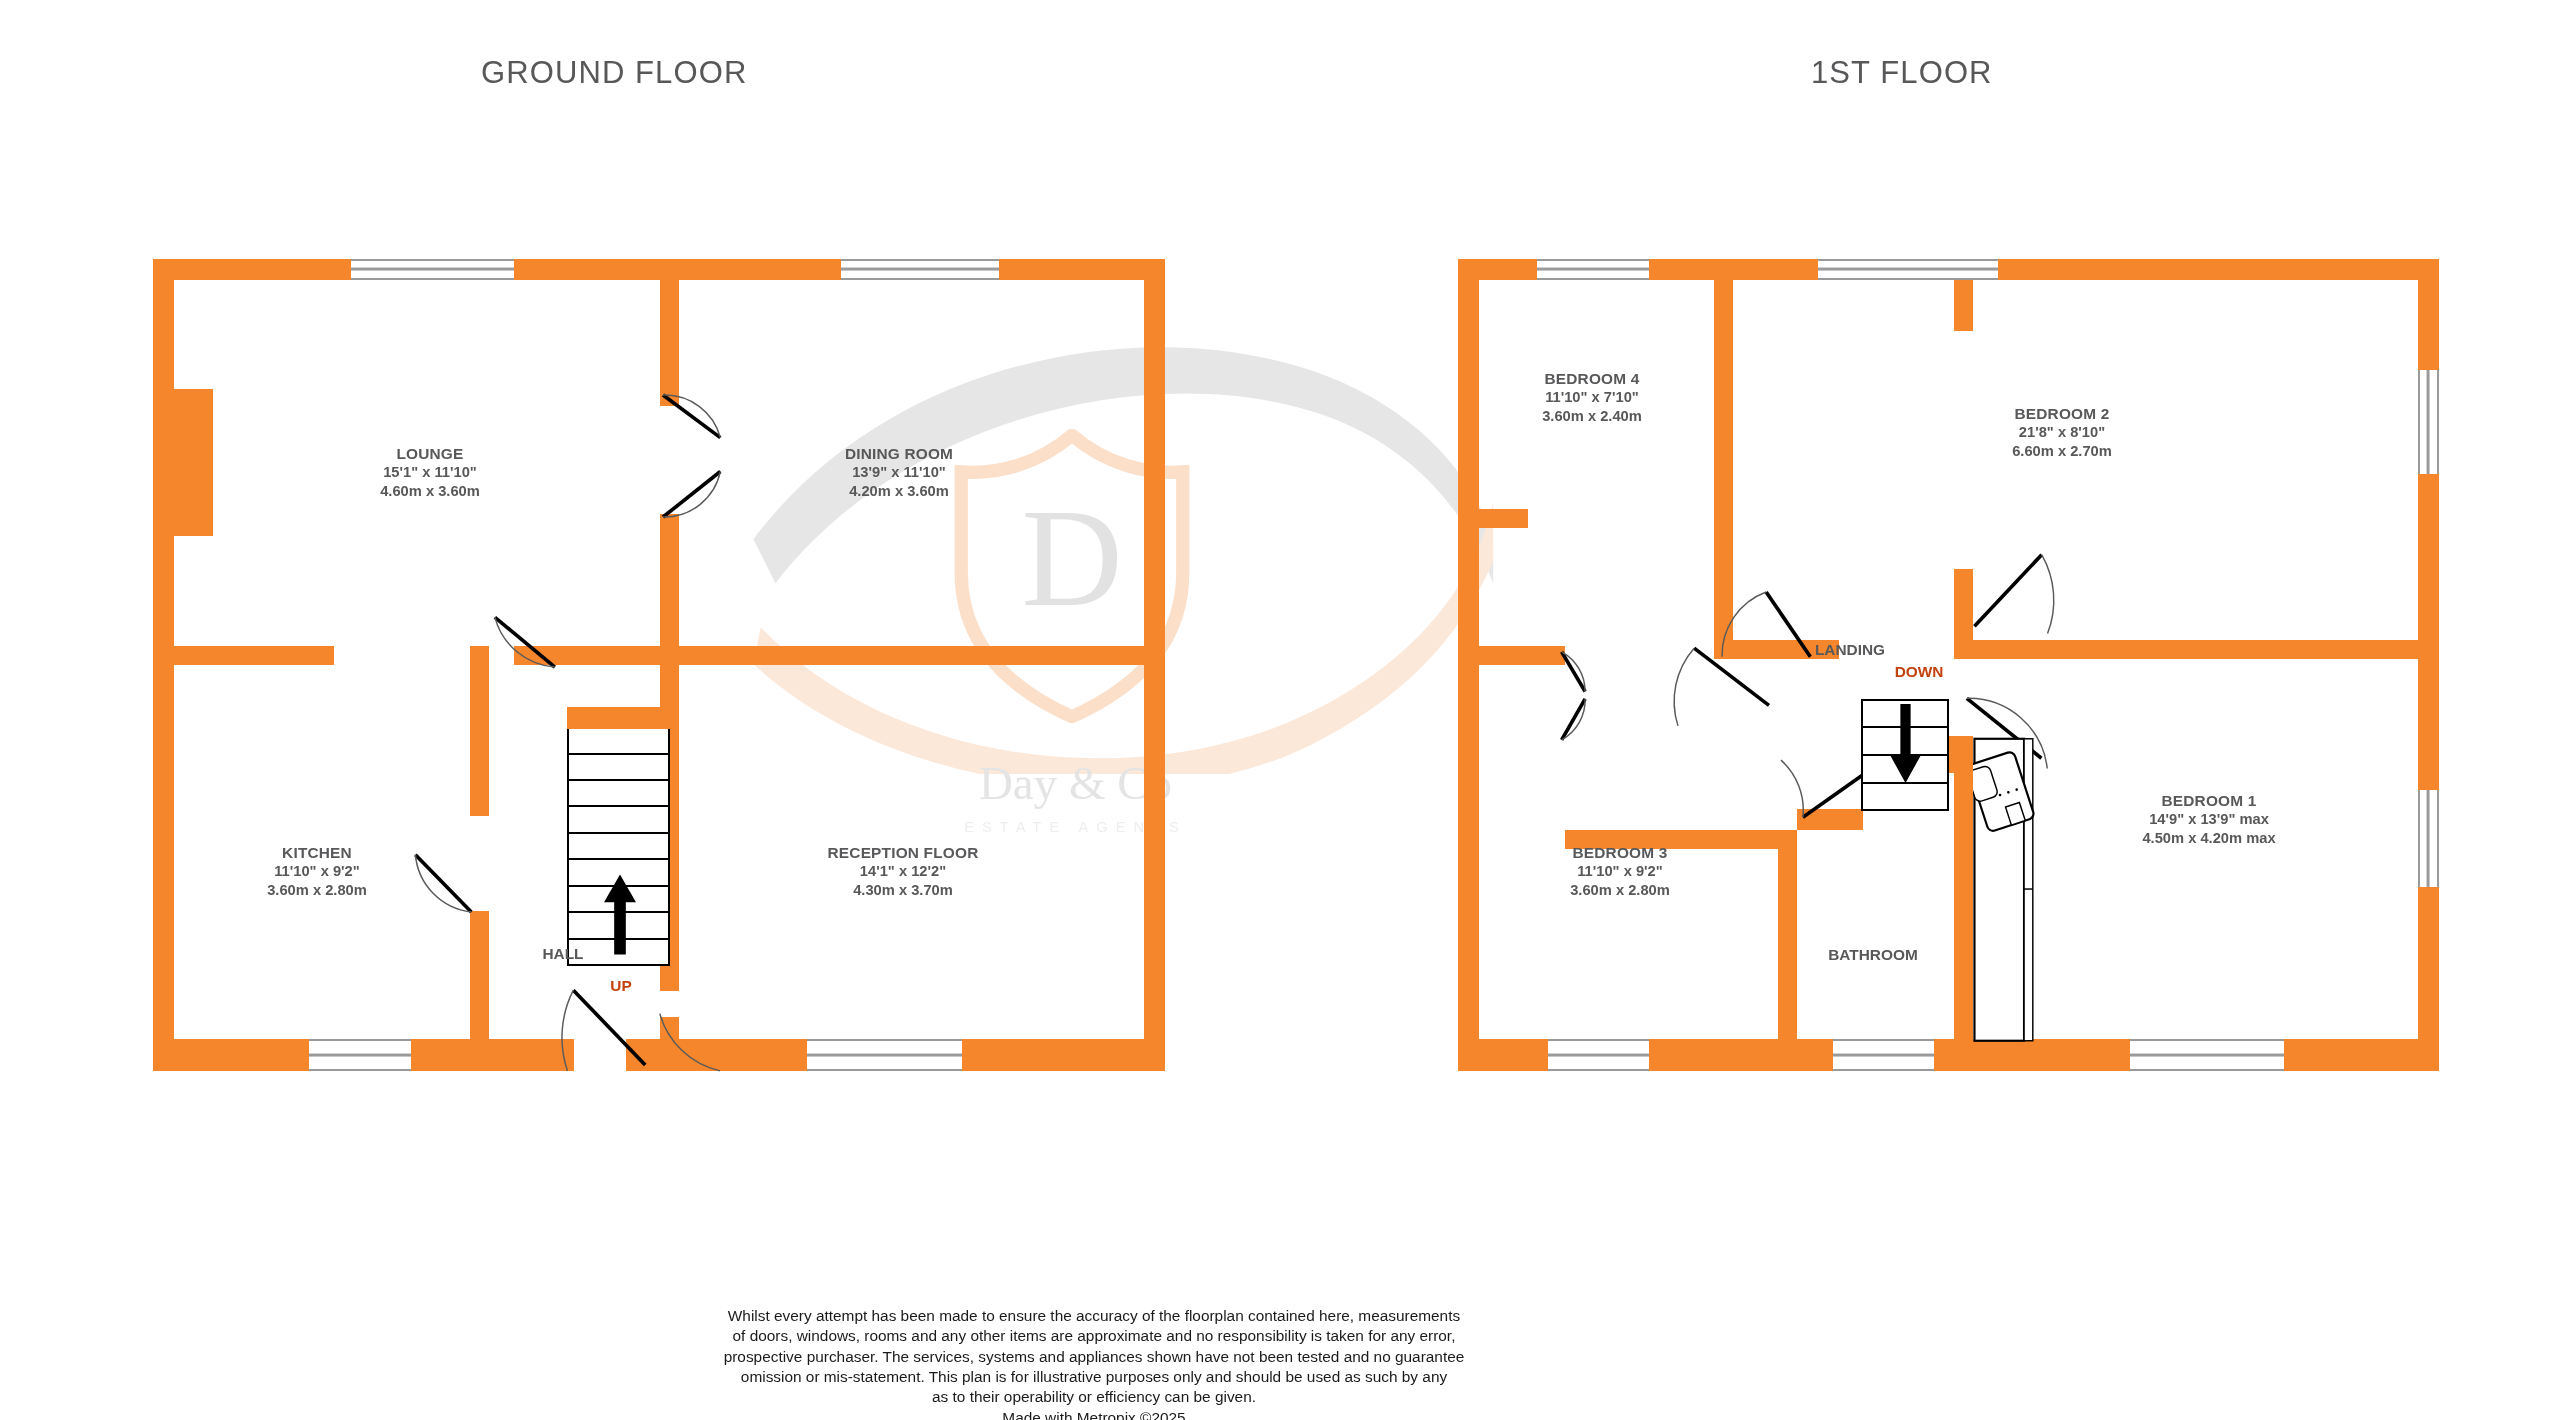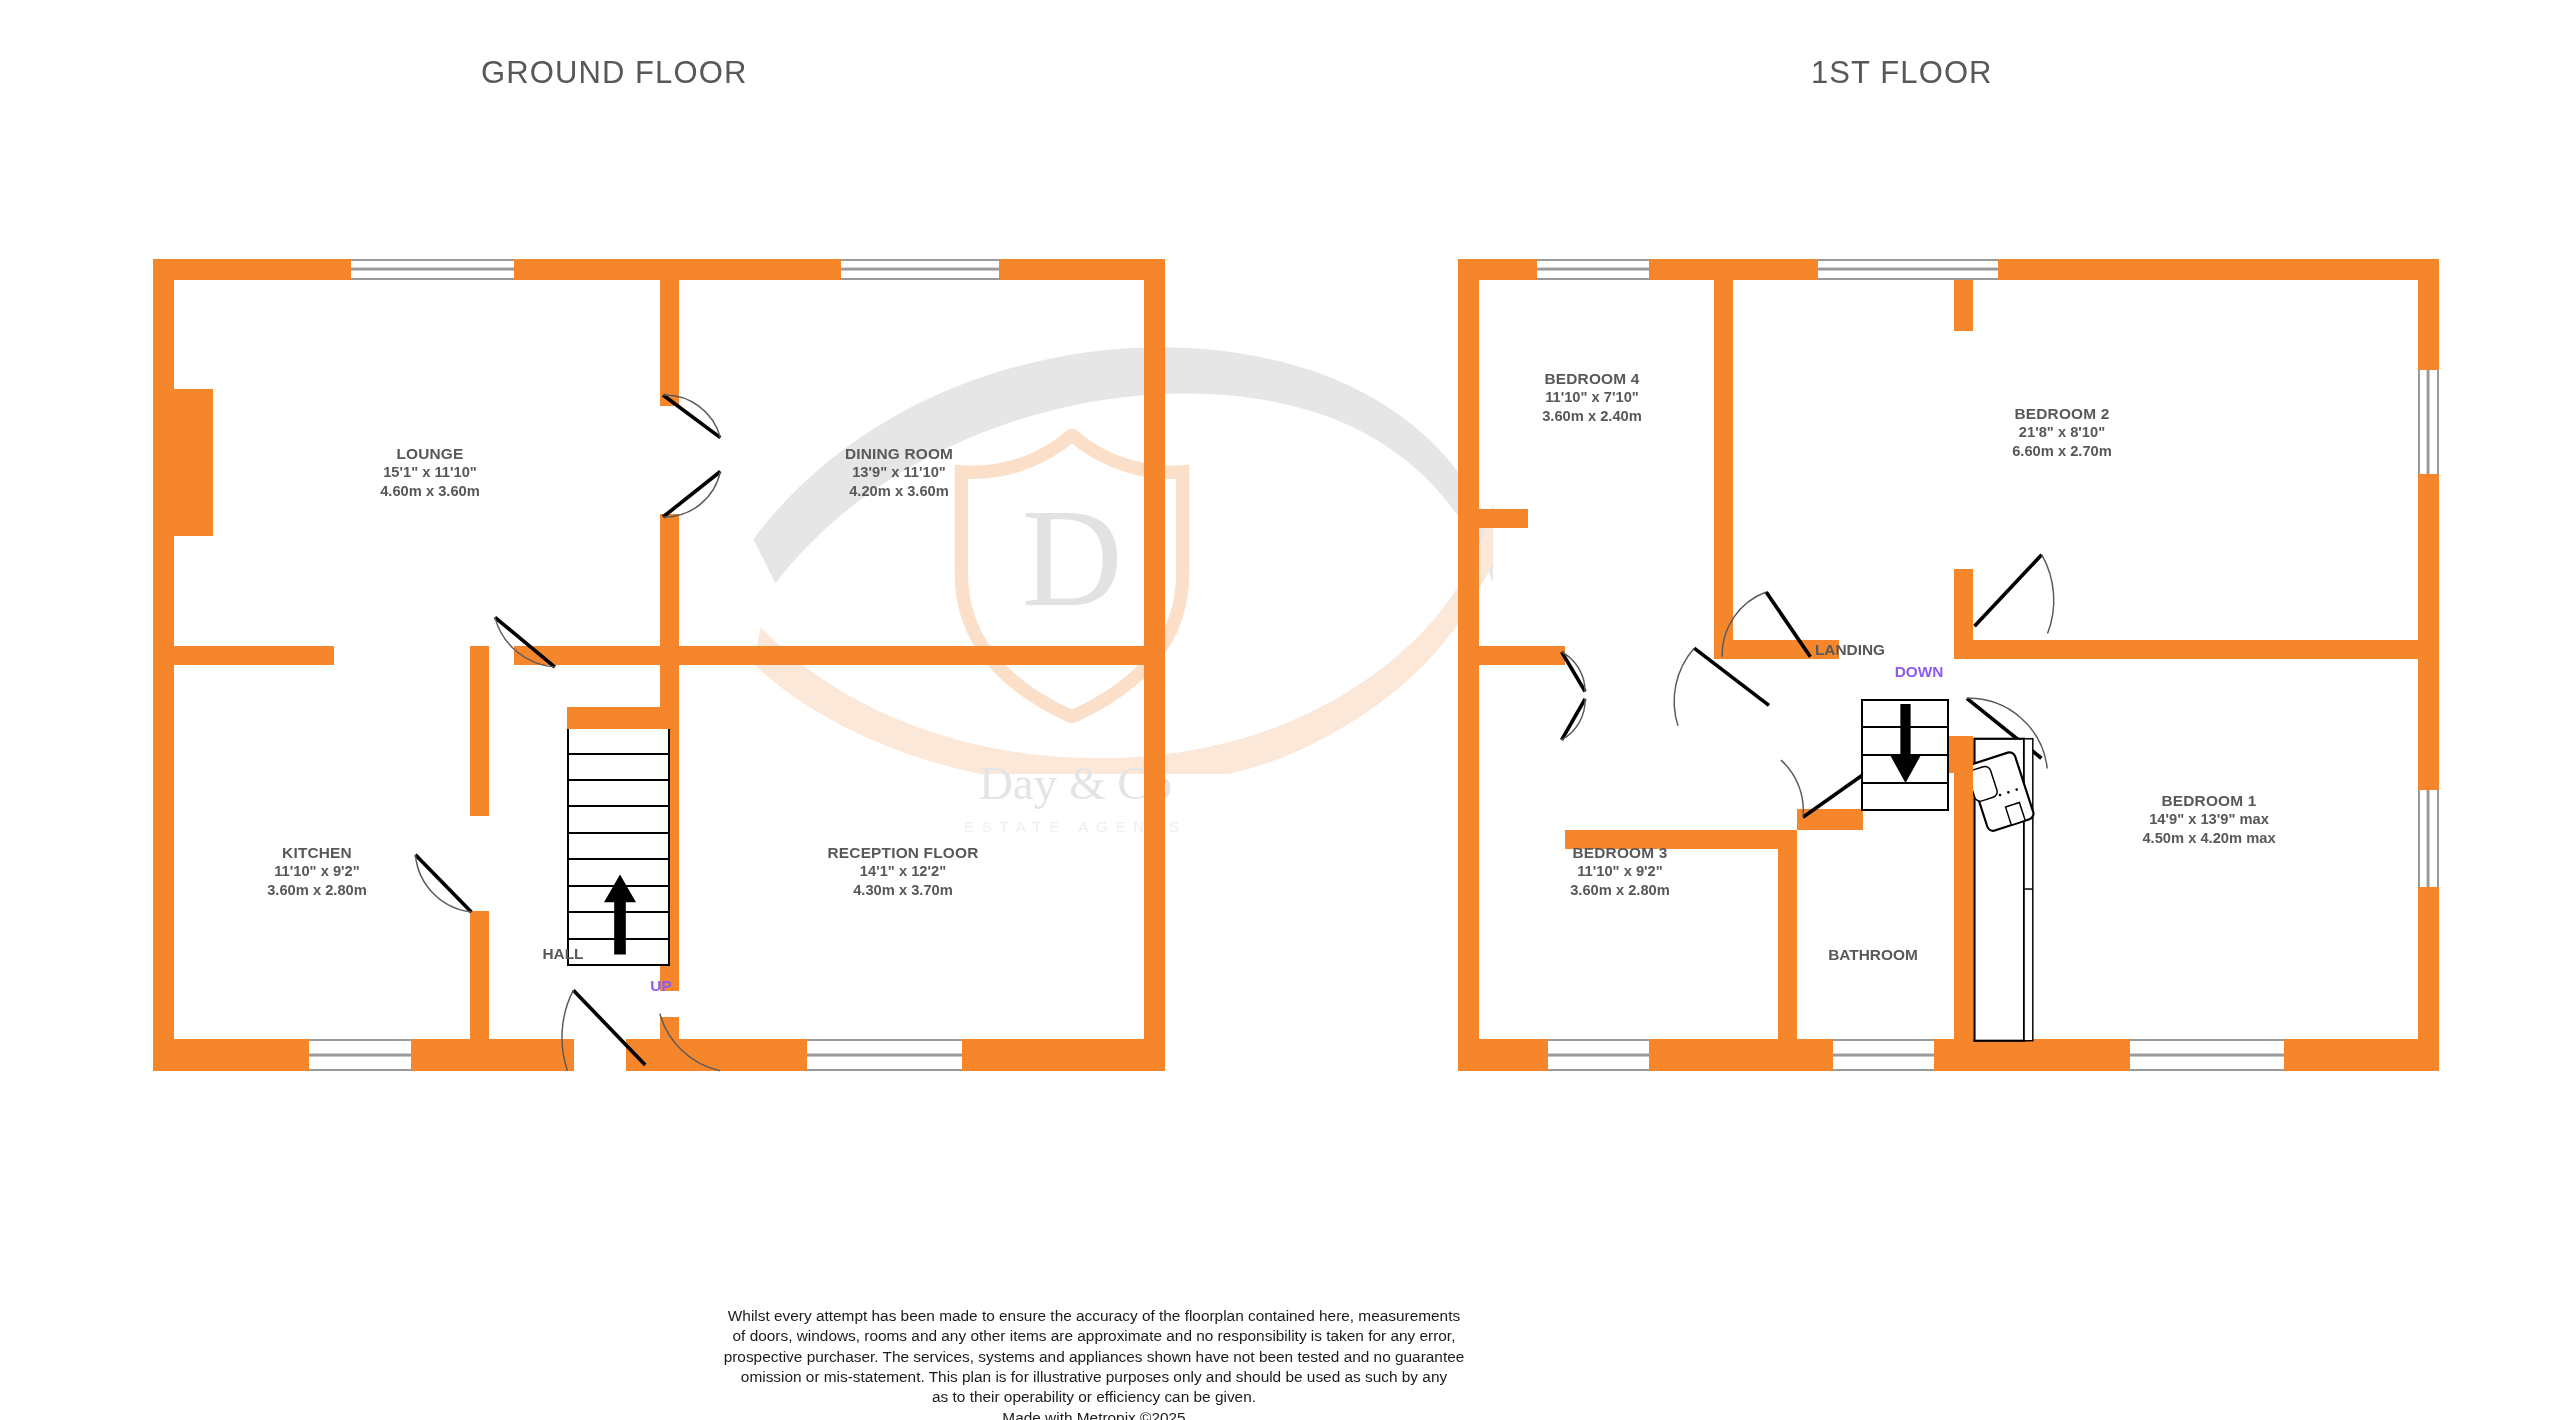--- a/index.html
+++ b/index.html
@@ -64,21 +64,21 @@
     position:absolute;text-align:center;color:#58585a;
     font-weight:bold;line-height:1.25;white-space:nowrap;
     transform:translateX(-50%);
   }
   .rlabel .nm{font-size:15.4px;letter-spacing:0.2px;}
   .rlabel .d1,.rlabel .d2{font-size:14.7px;}
   .plain-label{
     position:absolute;color:#58585a;font-weight:bold;font-size:15.4px;
     white-space:nowrap;transform:translateX(-50%);
   }
-  .plain-label.dark{color:#8b5cf6;font-weight:bold;}
+  .plain-label.dark{color:#c2410c;font-weight:bold;}
 
   
   .furn{position:absolute;}
   .furn svg{display:block;}
 
   
   .disclaimer{
     position:absolute;left:0;right:0;top:1306px;text-align:center;
     color:#1b1b1b;font-size:15.4px;line-height:1.32;
     font-family:"Liberation Sans","DejaVu Sans",sans-serif;
@@ -198,21 +198,21 @@
     <div class="d1">11'10"  x 9'2"</div>
     <div class="d2">3.60m  x 2.80m</div>
   </div>
   <div class="rlabel" style="left:903px; top:843px;">
     <div class="nm">RECEPTION FLOOR</div>
     <div class="d1">14'1"  x 12'2"</div>
     <div class="d2">4.30m  x 3.70m</div>
   </div>
 
   <div class="plain-label" style="left:563px; top:945px;">HALL</div>
-  <div class="plain-label dark" style="left:621px; top:977px;margin-left:40px;">UP</div>
+  <div class="plain-label dark" style="left:621px; top:977px;">UP</div>
 
   <div class="wall" style="left:1458px; top:259px;  width:79px; height:20.6px;"></div>
   <div class="wall" style="left:1649px; top:259px;  width:169px; height:20.6px;"></div>
   <div class="wall" style="left:1998px; top:259px;  width:441px; height:20.6px;"></div>
   <div class="wall" style="left:1458px; top:259px;  width:20.6px;  height:812px;"></div>
   <div class="wall" style="left:2418px; top:259px;  width:20.6px;  height:112px;"></div>
   <div class="wall" style="left:2418px; top:474px;  width:20.6px;  height:316px;"></div>
   <div class="wall" style="left:2418px; top:887px; width:20.6px;  height:184px;"></div>
   <div class="wall" style="left:1458px; top:1039px; width:90px; height:32px;"></div>
   <div class="wall" style="left:1649px; top:1039px; width:184px; height:32px;"></div>

